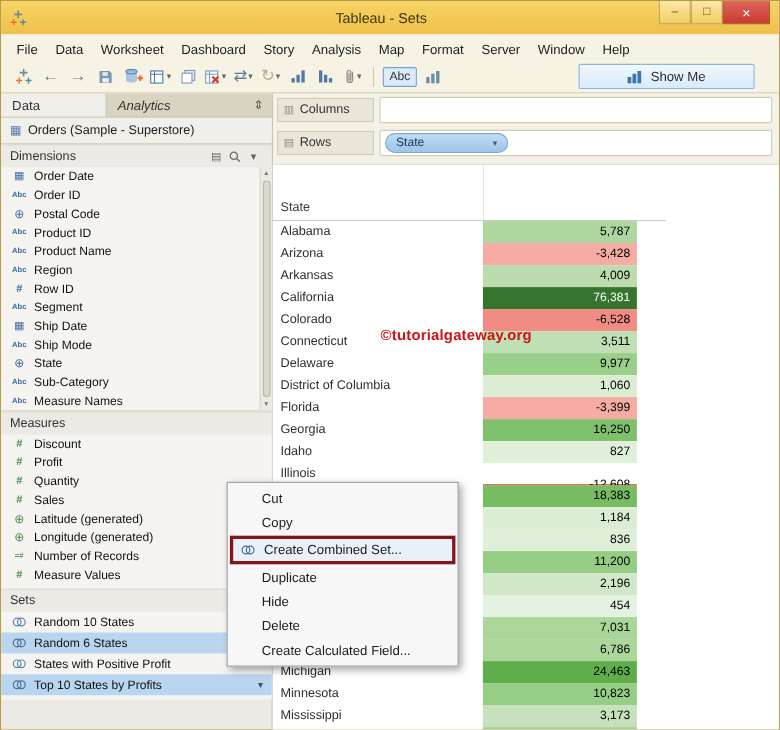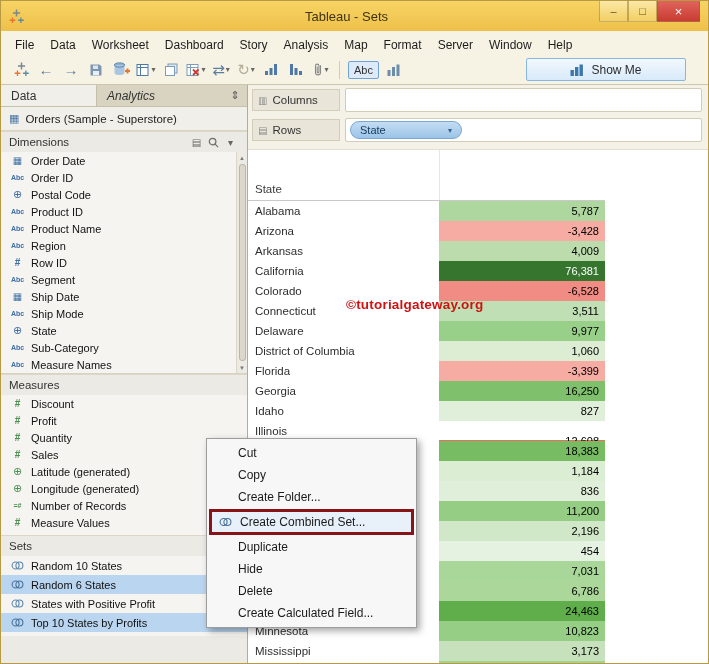--- a/index.html
+++ b/index.html
@@ -67,21 +67,21 @@
 .shelf-tray{flex:1;height:24px;background:#fff;border:1px solid #d3ccb8;border-radius:2px;display:flex;align-items:center;padding:0 4px;}
 .pill{width:112px;height:18px;border-radius:9px;background:linear-gradient(#c3dcf2,#9cc4e8);border:1px solid #79a8d4;display:flex;align-items:center;justify-content:space-between;padding:0 9px;font-size:11px;color:#12395e;}
 .pill .caret{color:#35618e;}
 .sheet{position:absolute;left:0;right:0;top:64px;bottom:0;background:#fff;border-top:1px solid #e3ded0;}
 .thead{display:flex;height:50px;width:357px;}
 .thname{width:191px;display:flex;align-items:flex-end;padding:0 0 5px 7px;font-size:11.5px;color:#3c3c3c;}
 .thval{width:166px;border-left:1px solid #e6e6e6;}
 .tbody{width:357px;border-top:1px solid #c9c9c9;}
 .trow{display:flex;height:20px;}
 .tname{width:191px;display:flex;align-items:center;padding-left:7px;font-size:11.5px;color:#2e2e2e;background:#fff;}
-.tval{width:166px;display:flex;align-items:center;justify-content:flex-end;padding-right:6px;font-size:11px;color:#000;}
+.tval{width:140px;display:flex;align-items:center;justify-content:flex-end;padding-right:6px;font-size:11px;color:#000;}
 .watermark{position:absolute;left:345px;top:296px;font-size:13.5px;font-weight:bold;color:#cf1212;z-index:20;letter-spacing:.2px;}
 
 .cmenu{position:absolute;left:205px;top:437px;width:211px;background:#f7f7f7;border:1px solid #9d9d9d;box-shadow:3px 3px 7px rgba(0,0,0,.35);padding:3px 0;z-index:50;}
 .citem{height:22px;line-height:22px;padding-left:31px;font-size:12px;color:#1b1b1b;position:relative;}
 .citem.annotated{display:flex;align-items:center;border:3px solid #871417;background:#e8f0fa;margin:1px 2px;height:26px;line-height:normal;padding-left:28px;}
 .mi-icon{position:absolute;left:7px;top:50%;transform:translateY(-50%);display:flex;}
 </style>
 </head>
 <body>
 
@@ -508,21 +508,20 @@
         </div>
       </div>
     </div>
   </div>
 
   <div class="watermark">©tutorialgateway.org</div>
 
   <div class="cmenu">
     <div class="citem">Cut</div>
     <div class="citem">Copy</div>
-    <div class="citem">Create Folder...</div>
     <div class="citem annotated">
       <span class="mi-icon">
           <svg width="13" height="9" viewBox="0 0 13 9">
             <circle cx="4.6" cy="4.5" r="3.5" fill="none" stroke="#48719a" stroke-width="1.1"></circle>
             <circle cx="8.4" cy="4.5" r="3.5" fill="none" stroke="#48719a" stroke-width="1.1"></circle>
           </svg>
         </span>
       <span>Create Combined Set...</span>
     </div>
     <div class="citem">Duplicate</div>

